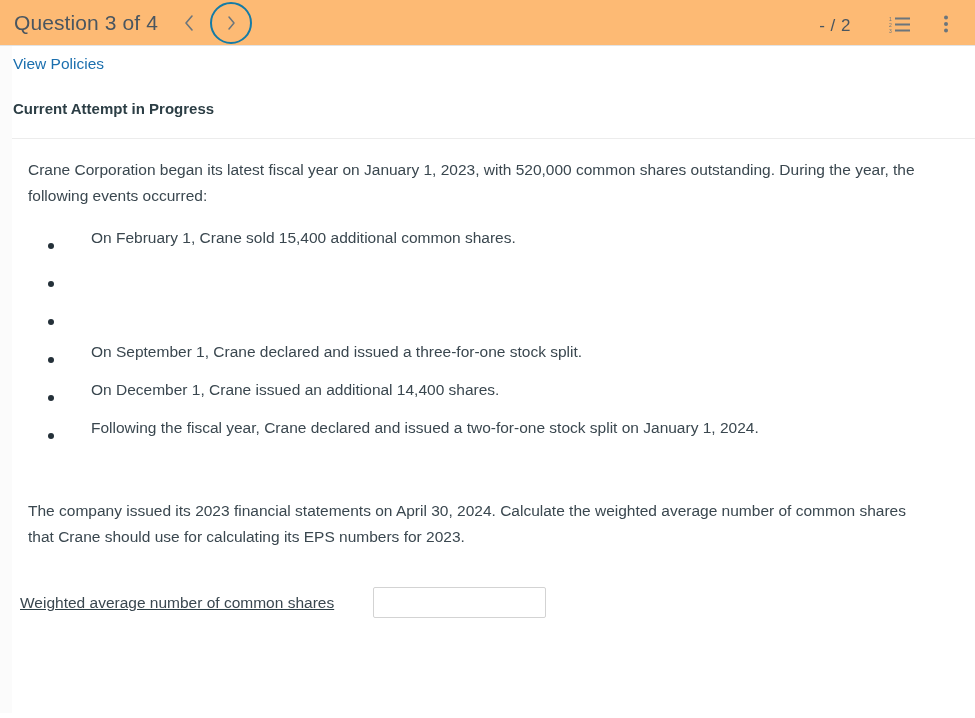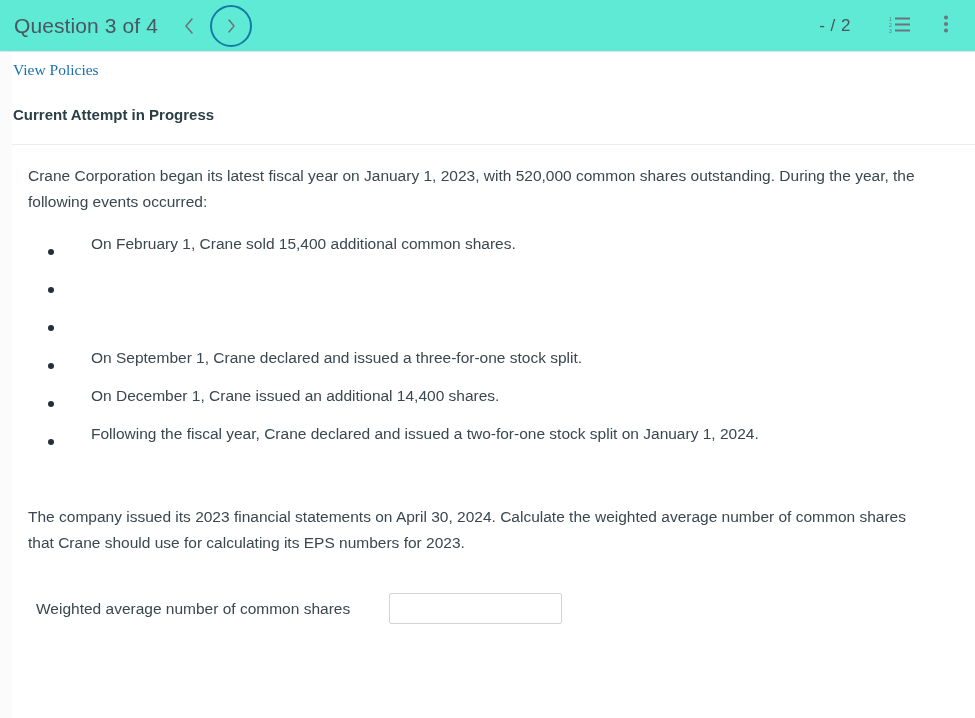--- a/index.html
+++ b/index.html
@@ -12,22 +12,22 @@
     background: #ffffff;
     font-family: "Liberation Sans", sans-serif;
     color: #2c3e45;
     overflow: hidden;
     position: relative;
   }
 
   
   .header {
     position: relative;
-    height: 52px;
-    background: #5eead4;
+    height: 46px;
+    background: #fdba74;
     border-bottom: 1px solid #e3e3e3;
     display: flex;
     align-items: center;
     box-sizing: border-box;
   }
   .q-title {
     margin-left: 14px;
     font-size: 21px;
     font-weight: 400;
     color: #4a5660;
@@ -107,21 +107,20 @@
     width: 963px;
   }
 
   .policies {
     font-size: 15.5px;
     color: #1b6fae;
     padding-top: 9px;
     padding-left: 1px;
     display: inline-block;
     cursor: pointer;
-    font-family: Liberation Serif, serif;
   }
   .attempt {
     font-size: 15px;
     font-weight: bold;
     color: #2c3e45;
     margin-top: 27px;
     padding-left: 1px;
   }
 
   .question-box {
@@ -163,23 +162,24 @@
     border-radius: 50%;
     background: #243039;
   }
 
   .para-2 {
     margin-top: 43px;
   }
 
   .answer-row {
     margin-top: 37px;
-    margin-left: 24px;
-    display: flex;
-    align-items: center;
+    margin-left: 8px;
+    display: flex;
+    align-items: center;
+    text-decoration: underline;
   }
   .answer-label {
     font-size: 15.5px;
     color: #3a474f;
     width: 353px;
   }
   .answer-input {
     width: 173px;
     height: 31px;
     border: 1px solid #d3d3d3;

